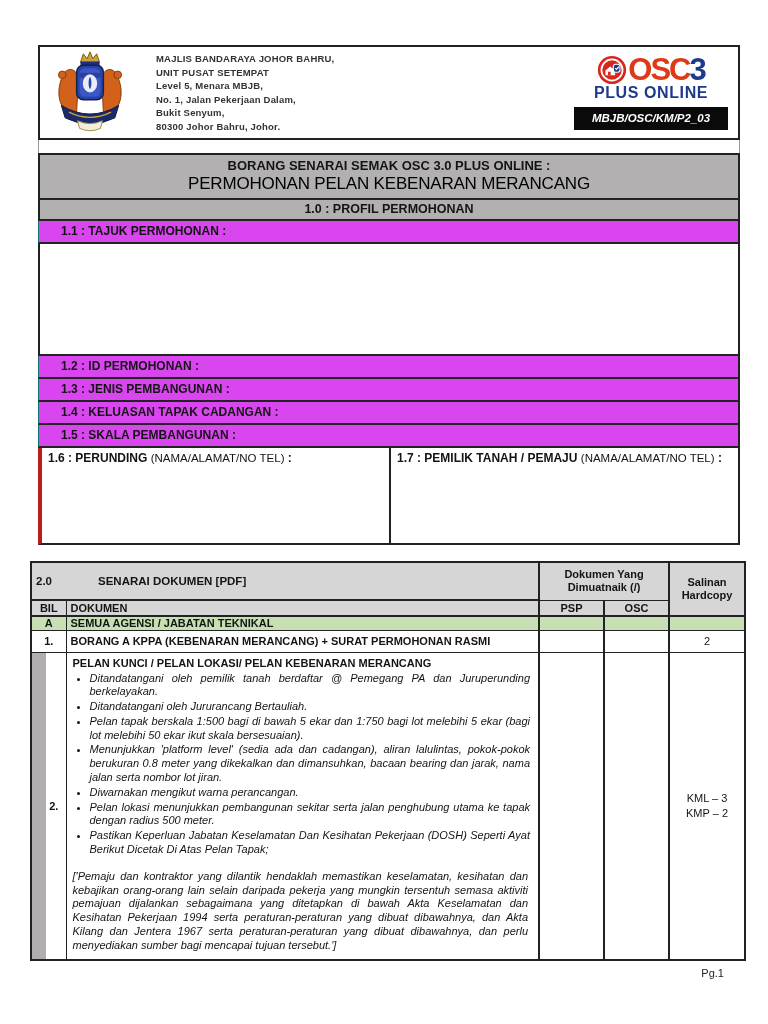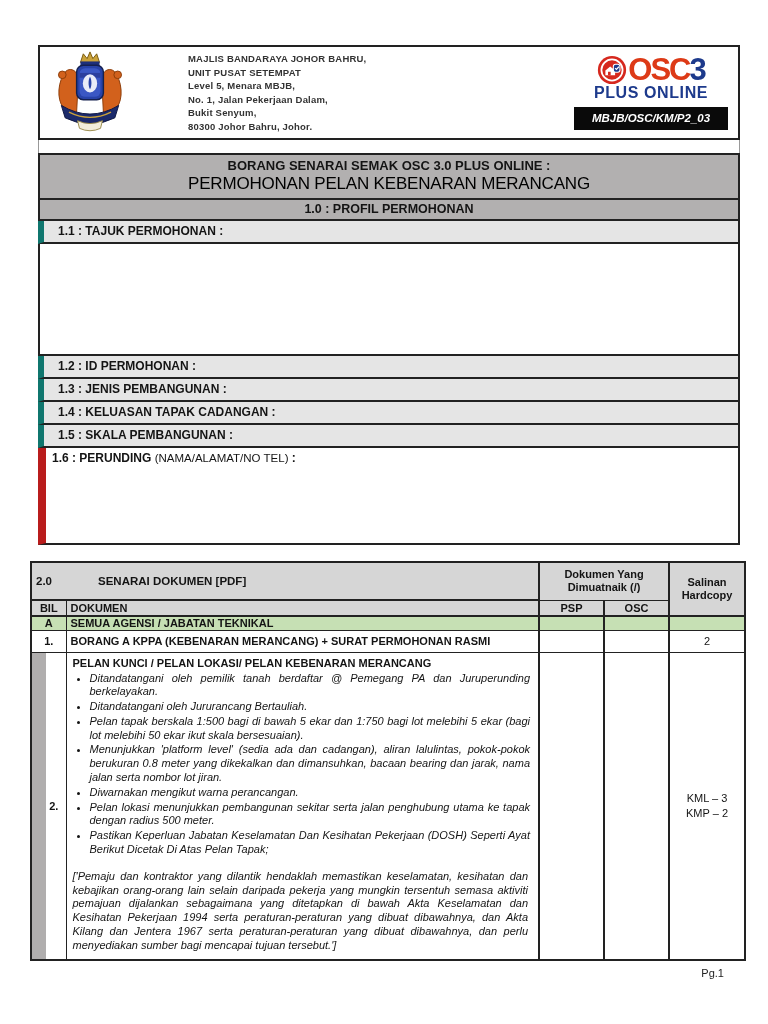--- a/index.html
+++ b/index.html
@@ -5,21 +5,21 @@
   html,body { margin:0; padding:0; background:#ffffff; }
   .page {
     position:relative; width:768px; height:1024px; overflow:hidden;
     background:#fff; font-family:"Liberation Sans", sans-serif; color:#141414;
   }
   .content { position:absolute; left:38px; top:45px; width:702px; }
 
   
   .header-box {
     box-sizing:border-box; border:2px solid #222; height:95px;
-    display:flex; align-items:center; padding:0 10px 0 14px; background:#fff;gap:32px;
+    display:flex; align-items:center; padding:0 10px 0 14px; background:#fff;
   }
   .crest { width:72px; height:86px; flex:none; }
   .addr { margin-left:30px; font-size:9.5px; font-weight:bold; line-height:13.5px; letter-spacing:0.2px; color:#333; }
   .logo-wrap { margin-left:auto; width:154px; text-align:center; }
   .osc-line { display:flex; align-items:center; justify-content:center; }
   .badge { width:30px; height:30px; margin-right:1px; flex:none; }
   .osc-text { font-size:31px; font-weight:900; letter-spacing:-2px; line-height:30px; }
   .osc-red  { color:var(--logo_red,#dd3a17); }
   .osc-blue { color:var(--logo_blue,#1d3a8c); }
   .plus { color:var(--logo_blue,#1d3a8c); font-weight:bold; font-size:16px; letter-spacing:0.6px; margin-top:-1px; }
@@ -37,28 +37,28 @@
   }
   .title-line1 { font-size:13px; font-weight:bold; line-height:16px; }
   .title-line2 { font-size:17px; line-height:20px; letter-spacing:-0.2px; color:#000000; }
   .section-bar {
     box-sizing:border-box; border:2px solid #222; border-top:0; background:var(--gray_bar,#b2b0b0);
     text-align:center; font-weight:bold; font-size:12.5px; padding:2px 0 3px;
   }
 
   
   .frow {
-    box-sizing:border-box; border-left:6px solid #0f766e; border-right:2px solid #222; border-bottom:2px solid #222;
-    padding:3px 14px 4px; font-size:12px; font-weight:bold; background:#e5e5e5;
+    box-sizing:border-box; border-left:1px solid #0f766e; border-right:2px solid #222; border-bottom:2px solid #222;
+    padding:3px 22px 4px; font-size:12px; font-weight:bold; background:#d946ef;
   }
   .box-empty {
     box-sizing:border-box; height:112px;
     border-left:2px solid #222; border-right:2px solid #222; border-bottom:2px solid #222; background:#fff;
   }
-  .tworow { display:flex; box-sizing:border-box; border-left:8px solid #b91c1c; border-right:2px solid #222; border-bottom:2px solid #222; }
+  .tworow { display:flex; box-sizing:border-box; border-left:4px solid #b91c1c; border-right:2px solid #222; border-bottom:2px solid #222; }
   .tworow .cell { box-sizing:border-box; padding:3px 6px; font-size:12px; height:95px; }
   .tworow .cell.left  { width:350px; }
   .tworow .cell.right { width:352px; border-left:2px solid #222; }
   .lbl-b { font-weight:bold; }
   .lbl-n { font-weight:normal; font-size:11.5px; }
 
   
   .doc-table { margin-left:-8px; margin-top:16px; width:714px; border-collapse:collapse; table-layout:fixed; border:2px solid #222; }
   .doc-table td { border:1px solid #222; font-size:11px; padding:0 4px; box-sizing:border-box; vertical-align:middle; }
   .thick-l { border-left:2px solid #222 !important; }
@@ -157,20 +157,25 @@
     <div class="frow">1.3 : JENIS PEMBANGUNAN :</div>
     <div class="frow">1.4 : KELUASAN TAPAK CADANGAN :</div>
     <div class="frow">1.5 : SKALA PEMBANGUNAN :</div>
 
     <div class="tworow">
       <div class="cell left">
         <span class="lbl-b">1.6 : PERUNDING</span>
         <span class="lbl-n">(NAMA/ALAMAT/NO TEL)</span>
         <span class="lbl-b">:</span>
       </div>
+      <div class="cell right">
+        <span class="lbl-b">1.7 : PEMILIK TANAH / PEMAJU</span>
+        <span class="lbl-n">(NAMA/ALAMAT/NO TEL)</span>
+        <span class="lbl-b">:</span>
+      </div>
     </div>
 
     <table class="doc-table">
       <colgroup>
         <col style="width:35px">
           <col style="width:473px">
           <col style="width:65px">
           <col style="width:65px">
           <col style="width:76px">
       </colgroup>

